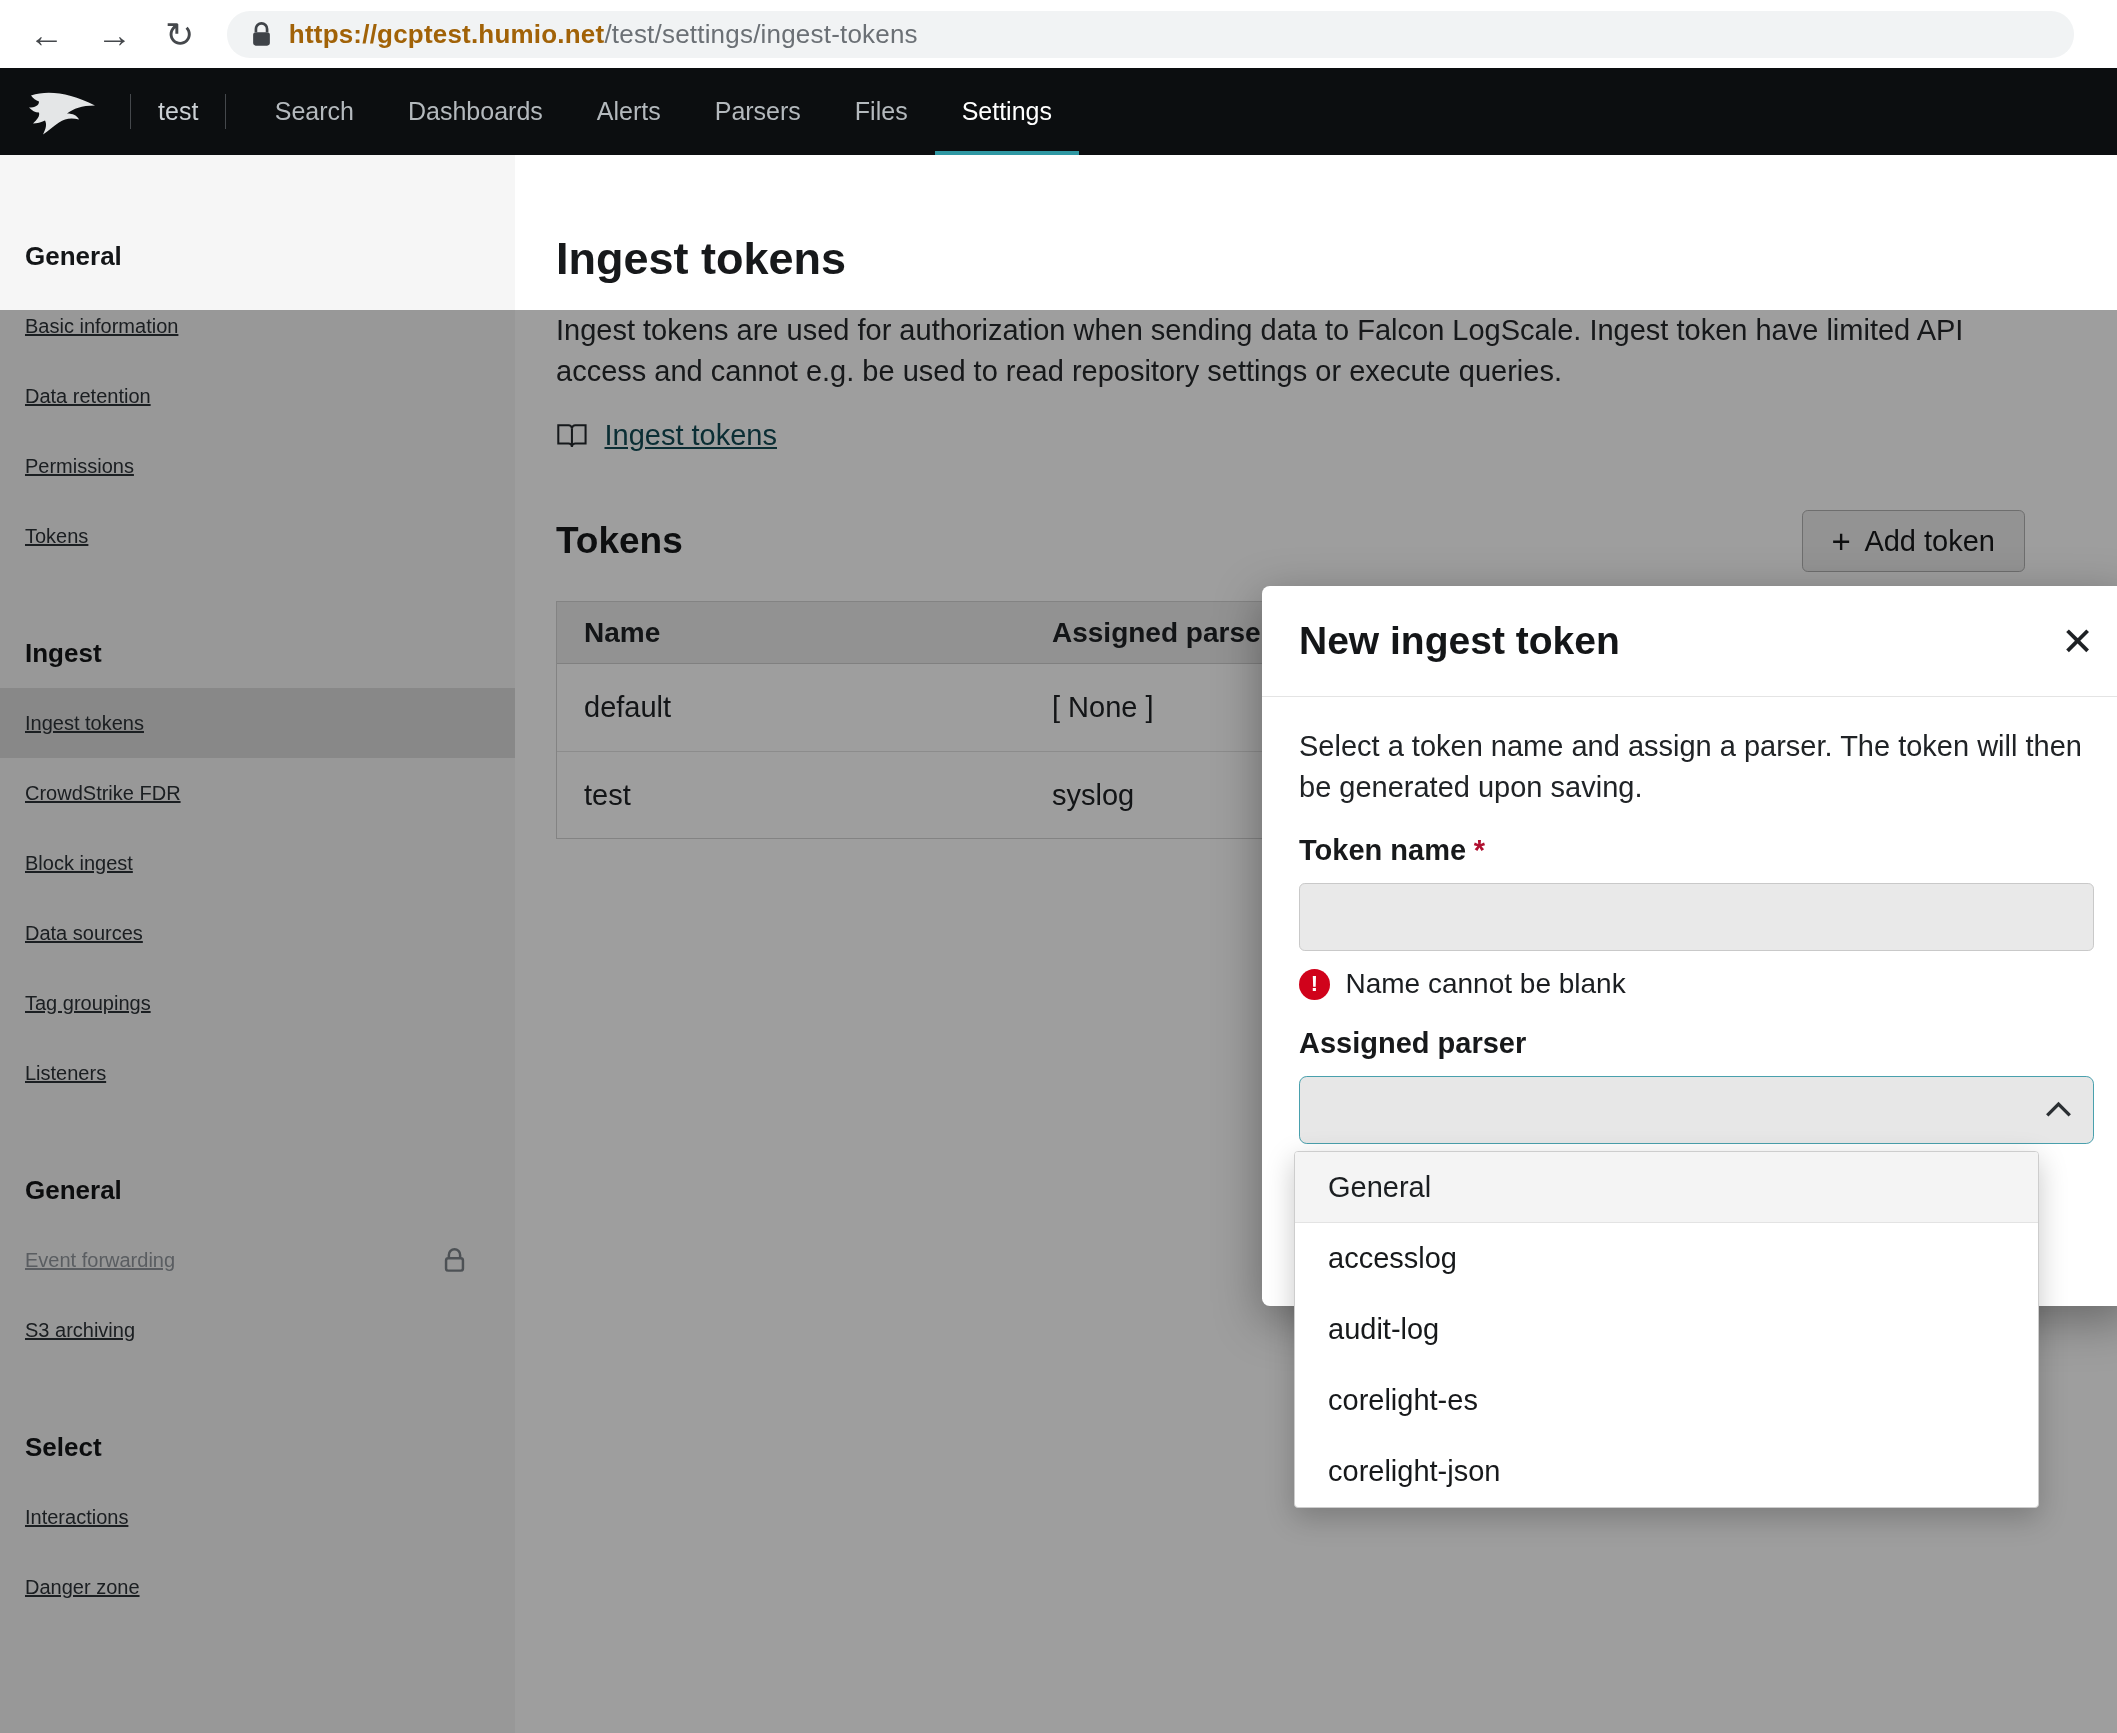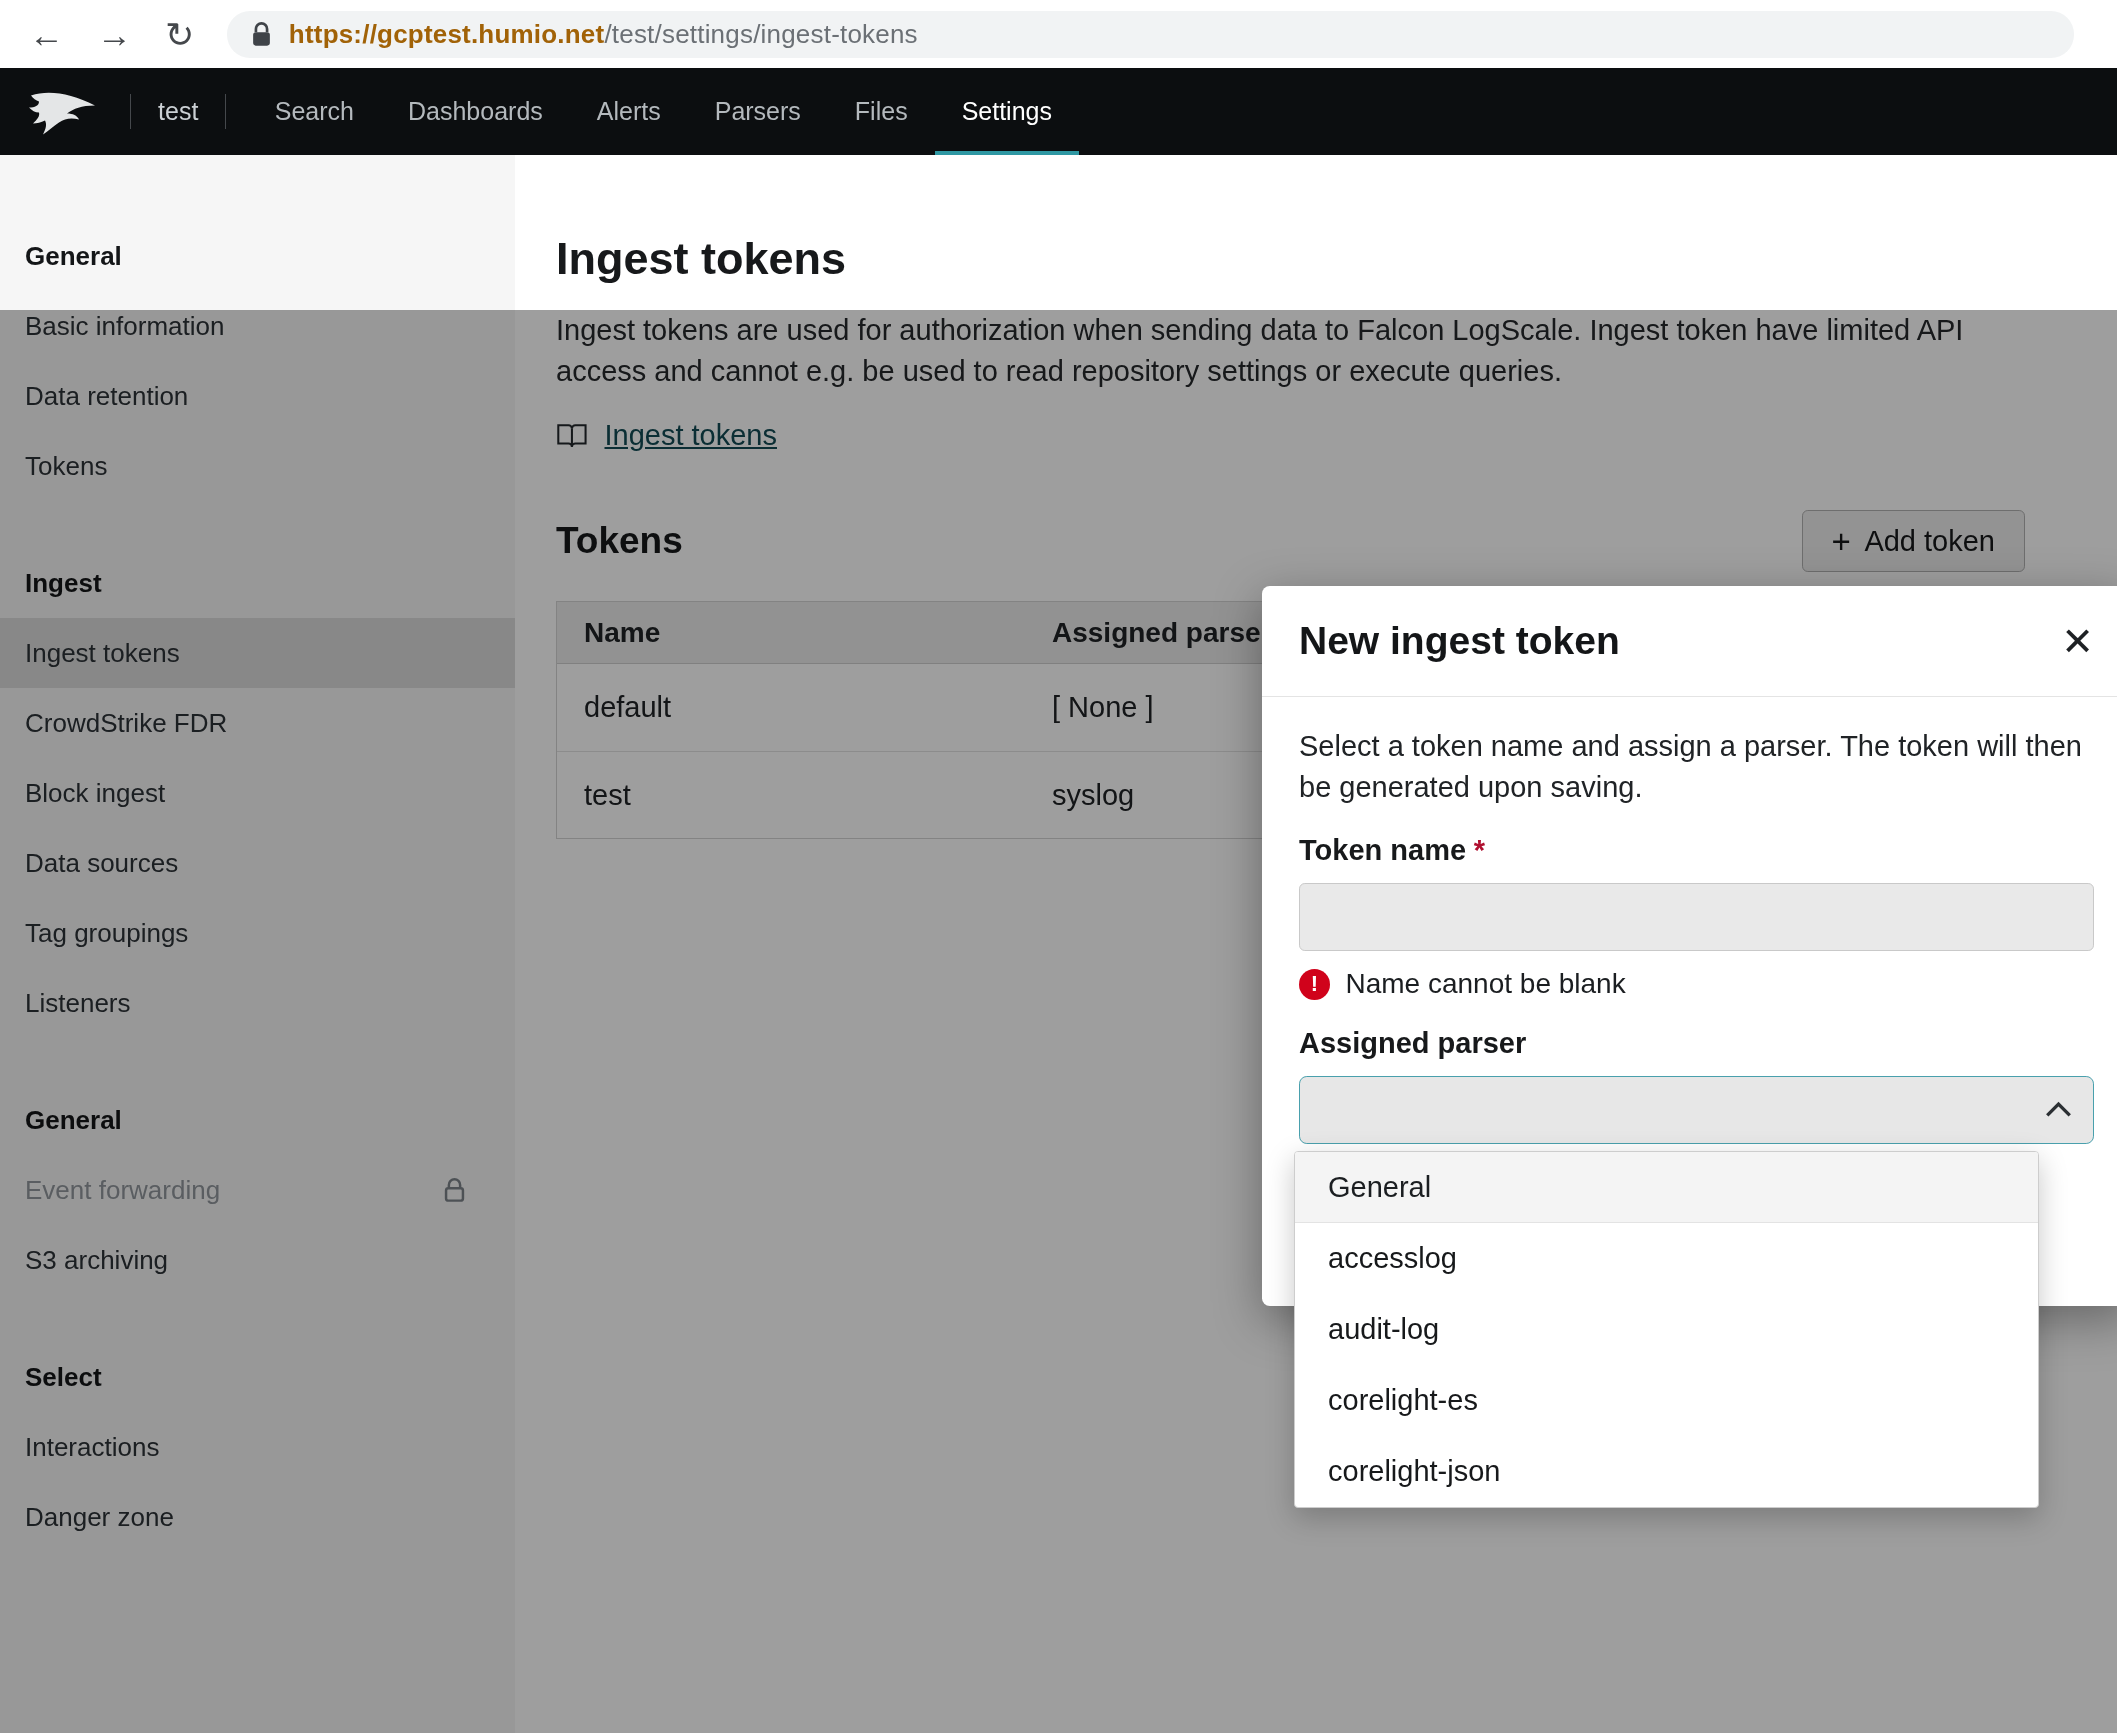--- a/index.html
+++ b/index.html
@@ -28,21 +28,21 @@
   .repo-name { color:#cbd0d4; font-size:25px; padding:0 5.8px; }
   .topnav-item { color:#b4b9bd; font-size:25px; padding:0 27px; height:87px; display:flex; align-items:center; cursor:pointer; }
   .topnav-item.active { color:#ffffff; border-bottom:4.9px solid #2f98a3; padding-top:4.9px; }
 
   
   .app-body { position:relative; display:flex; height:1578px; overflow:hidden; }
 
   .sidebar { width:515px; flex:none; background:#f6f6f6; padding-top:66px; overflow:hidden; }
   .side-section:not(:first-child) .side-heading { margin-top:47px; }
   .side-heading { height:70px; display:flex; align-items:center; padding-left:25px; font-weight:bold; font-size:26px; color:#141618; }
-  .side-item { height:70px; display:flex; align-items:center; padding-left:25px; font-size:26px; color:#2d3237; cursor:pointer; }
+  .side-item { height:70px; display:flex; align-items:center; padding-left:25px; font-size:20px; color:#2d3237; cursor:pointer;text-decoration:underline; }
   .side-item.active { background:#dcdcdc; }
   .side-item.disabled { color:#9197 9d; color:#91979d; }
   .side-lock { margin-left:auto; margin-right:49px; display:flex; align-items:center; }
 
   .main { flex:1; padding:78px 0 0 41px; background:#ffffff; }
   .page-title { font-size:45px; font-weight:bold; color:#17191b; }
   .page-desc { margin-top:25px; font-size:29px; line-height:1.42; color:#26292c; max-width:1417px; }
   .doc-link-row { margin-top:27px; display:flex; align-items:center; gap:15.5px; }
   .doc-link { font-size:29px; color:#124b55; text-decoration:underline; cursor:pointer; }
   .tokens-header { margin-top:58px; display:flex; align-items:center; justify-content:space-between; width:1469px; }
@@ -117,20 +117,21 @@
 
 <div class="app-body">
 
   <aside class="sidebar">
     <div class="side-section">
       <div class="side-heading">General</div>
       <div class="side-item">Basic information</div>
       <div class="side-item">Data retention</div>
     </div>
     <div class="side-section">
+      <div class="side-item">Permissions</div>
       <div class="side-item">Tokens</div>
     </div>
     <div class="side-section">
       <div class="side-heading">Ingest</div>
       <div class="side-item active">Ingest tokens</div>
       <div class="side-item">CrowdStrike FDR</div>
       <div class="side-item">Block ingest</div>
       <div class="side-item">Data sources</div>
       <div class="side-item">Tag groupings</div>
       <div class="side-item">Listeners</div>

